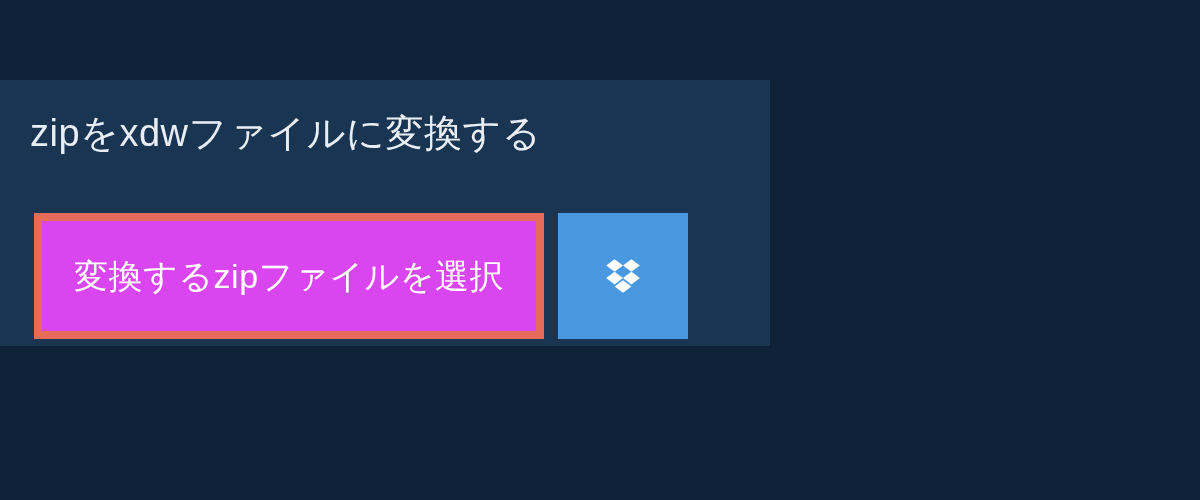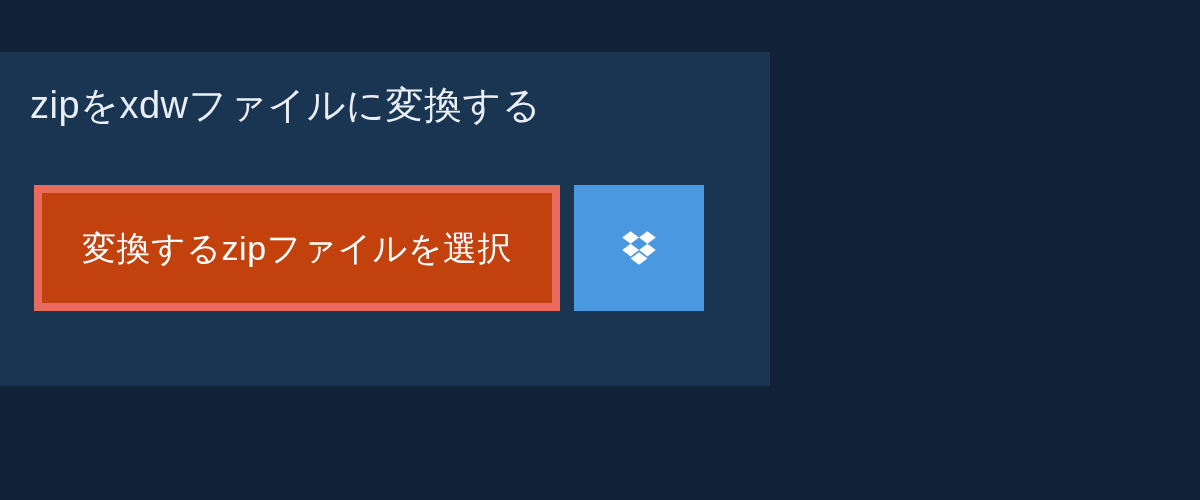--- a/index.html
+++ b/index.html
@@ -5,46 +5,46 @@
     * { margin: 0; padding: 0; box-sizing: border-box; }
     body {
       width: 1200px;
       height: 500px;
       background: #0f2238;
       font-family: -apple-system, "Segoe UI", "Hiragino Kaku Gothic ProN", "Yu Gothic", Meiryo, sans-serif;
       overflow: hidden;
     }
     .panel {
       background: #1a3552;
-      margin-top: 52px;
+      margin-top: 80px;
       width: 770px;
-      height: 334px;
+      height: 266px;
       padding: 20px 20px;
       position: relative;
     }
     .heading {
       color: #e8eef4;
       font-size: 38px;
       font-weight: 400;
       padding: 8px 10px 24px 10px;
       letter-spacing: 0.5px;
     }
     .button-row {
       display: flex;
       gap: 14px;
       align-items: stretch;
       padding: 30px 14px 0 14px;
     }
     .select-button {
-      background: #c2410c;
+      background: #d946ef;
       border: 8px solid #e86a5a;
       color: #ffffff;
       font-size: 34px;
       font-weight: 400;
-      padding: 38px 40px;
+      padding: 38px 32px;
       cursor: pointer;
       display: inline-flex;
       align-items: center;
       justify-content: center;
       letter-spacing: 0.5px;
       line-height: 1;
     }
     .dropbox-button {
       background: #4a99e0;
       width: 130px;

